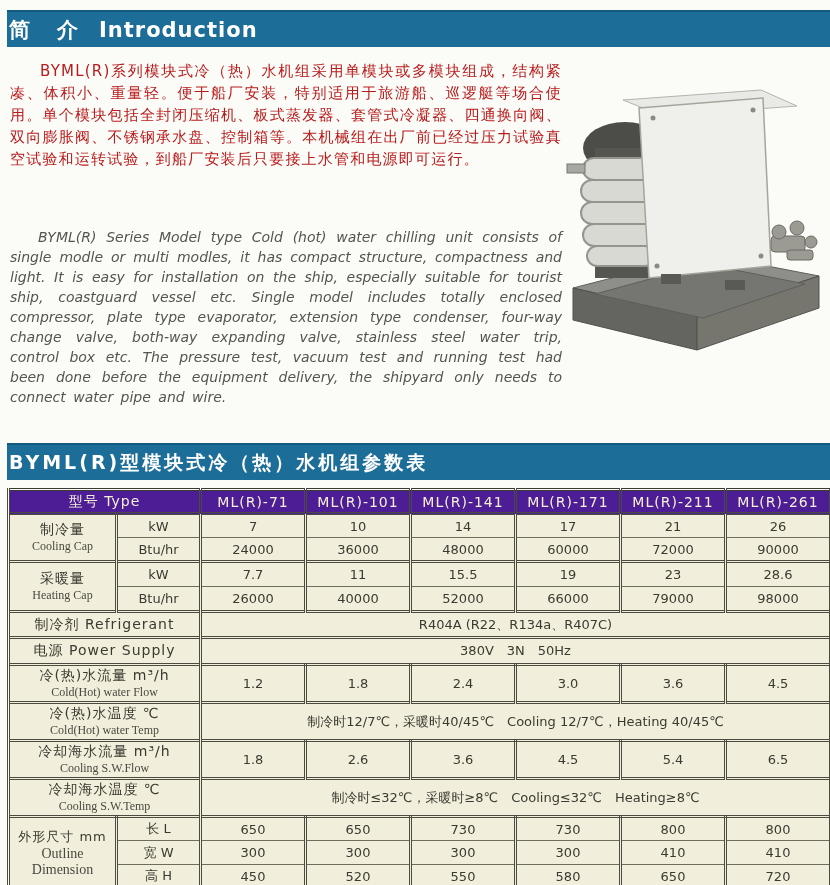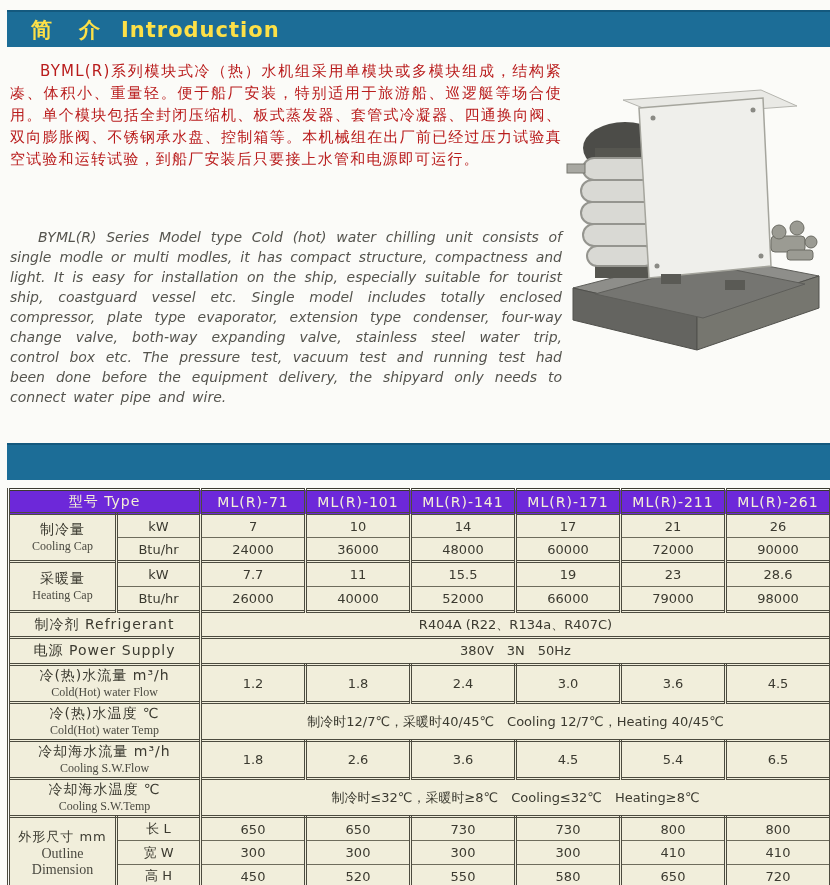--- a/index.html
+++ b/index.html
@@ -8,23 +8,23 @@
     position: relative;
     background: #fbfbf8;
     font-family: "DejaVu Sans", sans-serif;
     color: #33322c;
     overflow: hidden;
   }
   .bar {
     position: absolute;
     left: 7px; width: 823px; height: 37px;
     background: #1c6d97;
-    color: #fde047;
+    color: #ffffff;
     display: flex; align-items: center;
-    padding-left: 24px;
+    padding-left: 2px;
     border-top: 2px solid #14597e;
   }
   #bar1 { top: 10px; }
   #bar2 { top: 443px; }
   .bar .cn { font-size: 21px; font-weight: bold; letter-spacing: 3px; }
   .bar .en { font-size: 21px; font-weight: bold; margin-left: 18px; letter-spacing: 1px; }
   #bar2 .cn, #bar2 .en { font-size: 19px; }
   #bar2 .en { margin-left: 8px; word-spacing: 4px; }
 
   #intro-cn {
@@ -54,21 +54,21 @@
     border-bottom: 1px solid #6e6c5c;
     border-left: 3px double #4c4b3f;
     border-right: 3px double #4c4b3f;
     background: #f1eedb;
     text-align: center; vertical-align: middle;
     padding: 1px 2px;
     font-weight: normal;
   }
   #param-table tr.gs td, #param-table tr.gs th { border-top: 3px double #4c4b3f; }
   #param-table th.head {
-    background: #6d28d9;
+    background: #4c1d95;
     color: #f4f0d8;
     font-size: 14px;
     letter-spacing: 1px;
   }
   .lbl-cn { display: block; font-size: 14px; letter-spacing: 1px; }
   .lbl-en { display: block; font-size: 12px; color: #4a4940; font-family: Liberation Serif, serif; }
   .one-line { font-size: 14px; letter-spacing: 1px; }
   .val { font-size: 13px; }
 </style>
 </head>
@@ -119,20 +119,21 @@
       <circle cx="246" cy="176" r="6"></circle>
       <rect x="222" y="184" width="26" height="10" rx="3"></rect>
     </g>
 
     <rect x="96" y="208" width="20" height="10" fill="#5a5a55"></rect>
     <rect x="160" y="214" width="20" height="10" fill="#5a5a55"></rect>
   </svg>
 </div>
 
 <div class="bar" id="bar2">
+  <span class="cn">BYML(R)型模块式冷（热）水机组参数表</span>
 </div>
 
 <table id="param-table">
   <colgroup>
     <col style="width:108px">
       <col style="width:84px">
     <col style="width:105px">
       <col style="width:105px">
       <col style="width:105px">
     <col style="width:105px">

